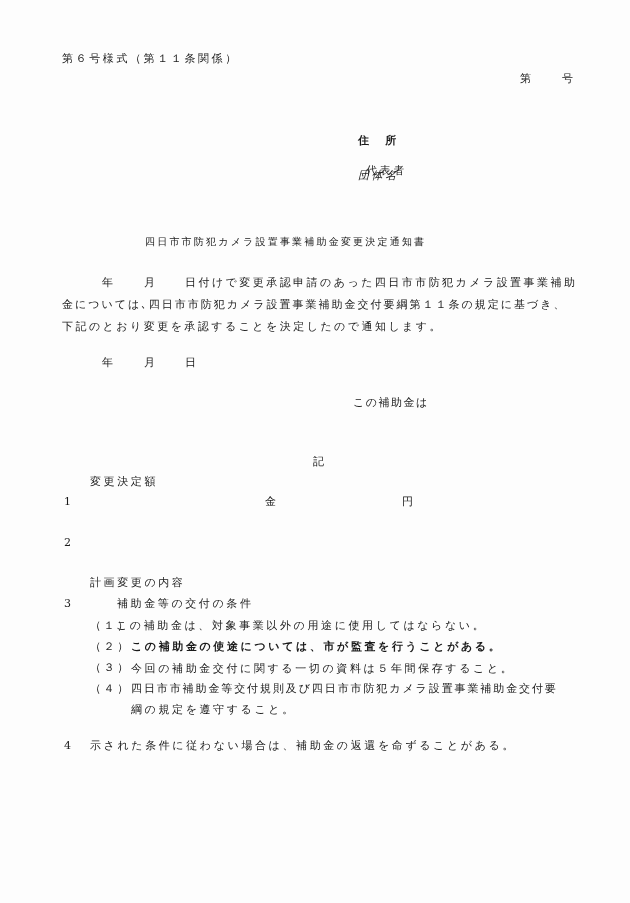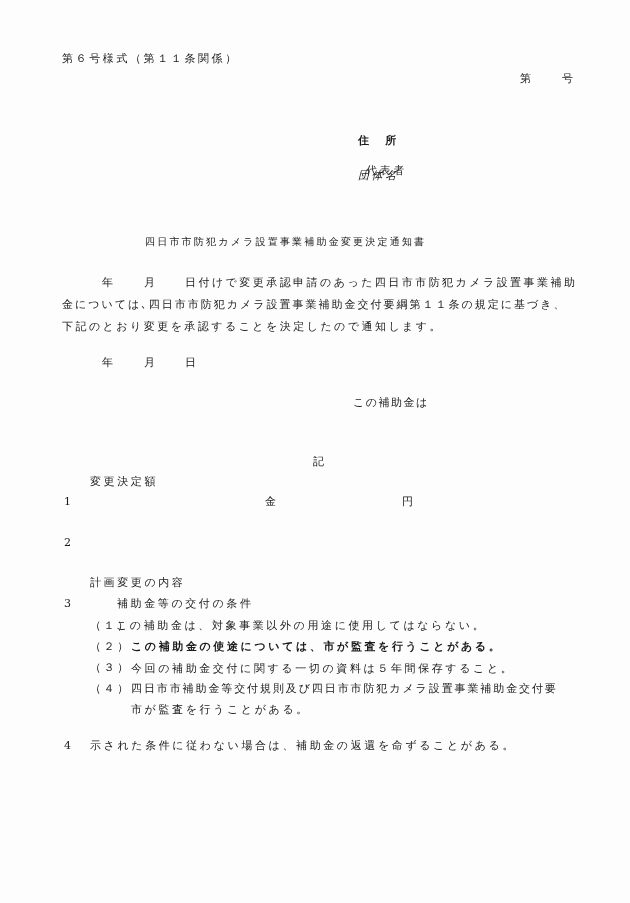--- a/index.html
+++ b/index.html
@@ -58,18 +58,18 @@
   <div class="abs" style="left:116px;top:619px;">この補助金は、対象事業以外の用途に使用してはならない。</div>
 
   <div class="abs" style="left:90px;top:640px;">（２）</div>
   <div class="abs" style="left:131px;top:640px;font-weight:bold;">この補助金の使途については、市が監査を行うことがある。</div>
 
   <div class="abs" style="left:90px;top:661px;">（３）</div>
   <div class="abs" style="left:131px;top:661px;font-family:Liberation Serif, serif;">今回の補助金交付に関する一切の資料は５年間保存すること。</div>
 
   <div class="abs" style="left:90px;top:682px;">（４）</div>
   <div class="abs" style="left:131px;top:682px;letter-spacing:1.9px;">四日市市補助金等交付規則及び四日市市防犯カメラ設置事業補助金交付要</div>
-  <div class="abs" style="left:131px;top:703px;">市が監査を行うことがある。</div>
+  <div class="abs" style="left:131px;top:703px;">綱の規定を遵守すること。</div>
 
   <div class="abs" style="left:64px;top:739px;">4</div>
   <div class="abs" style="left:90px;top:739px;">示された条件に従わない場合は、補助金の返還を命ずることがある。</div>
 
 </div>
 
 </body></html>

